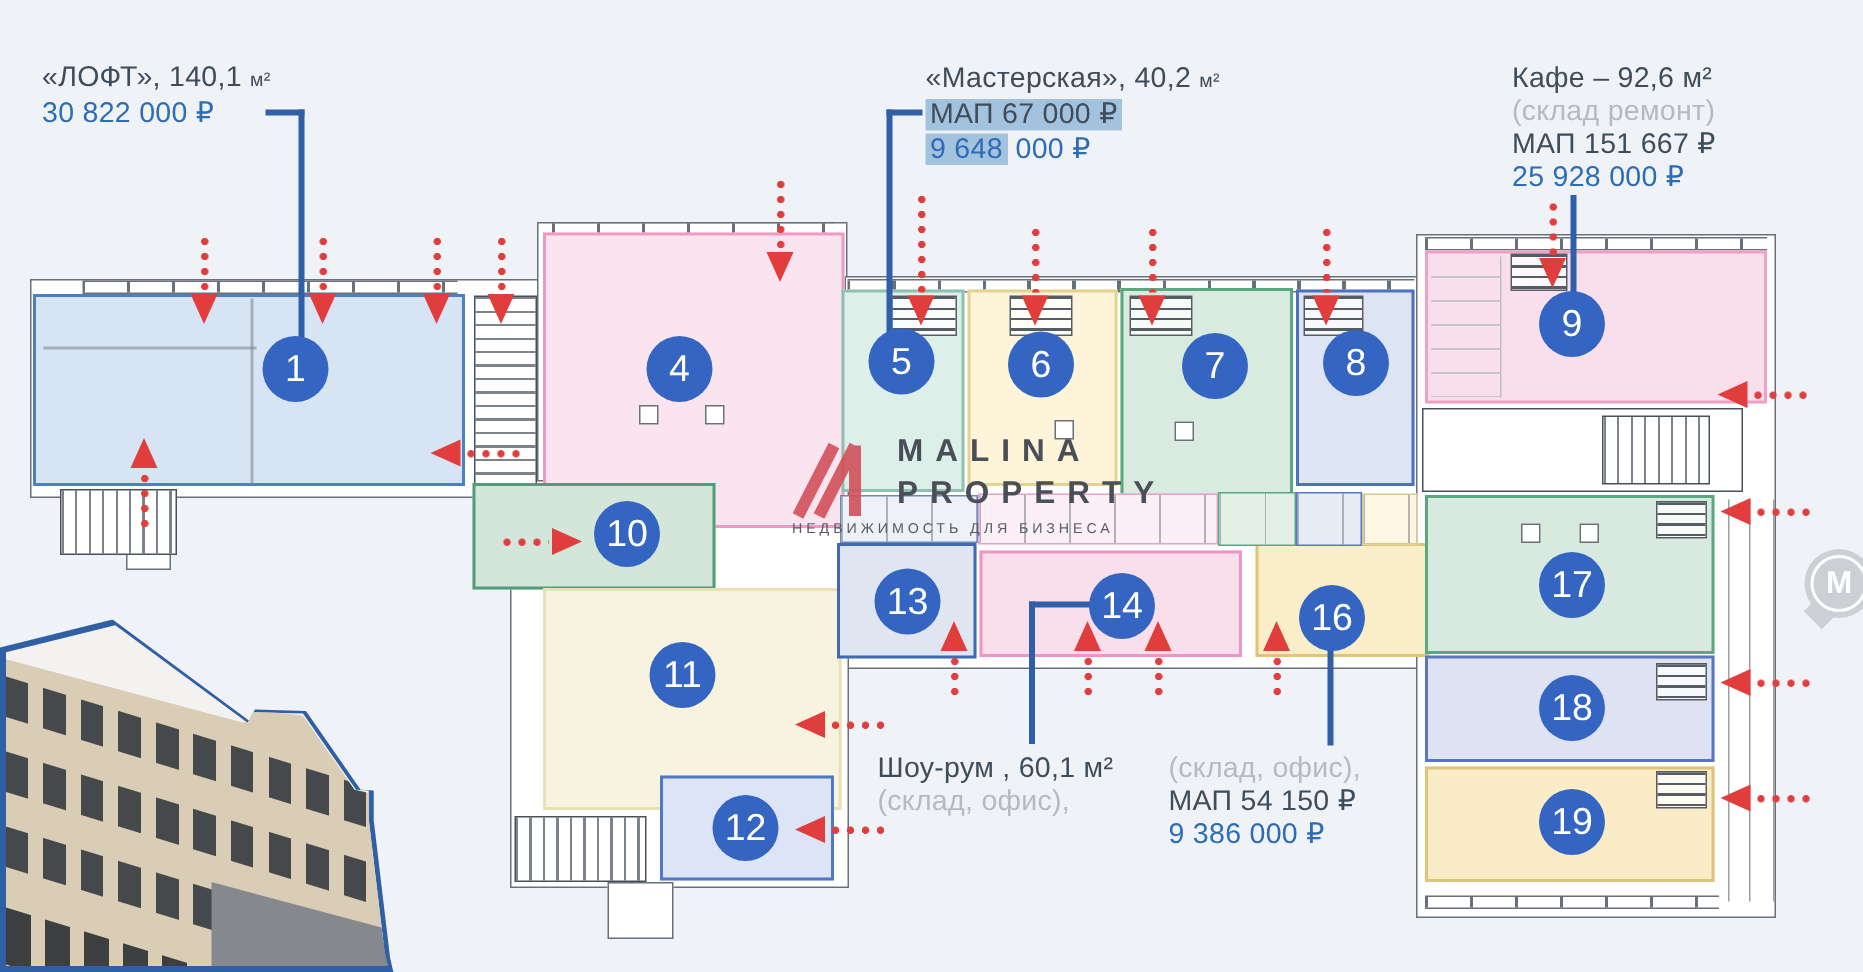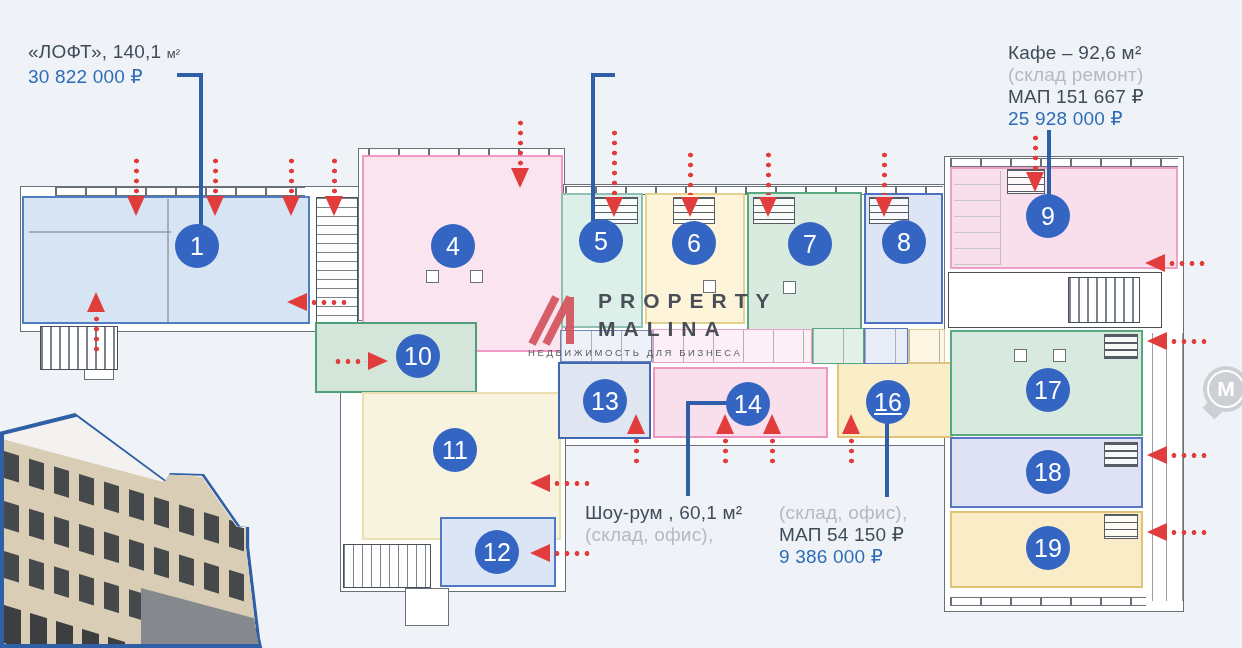--- a/index.html
+++ b/index.html
@@ -127,21 +127,21 @@
       <div class="badge" style="left: 396px; top: 334px;">10</div>
       <div class="unit" style="left: 362px; top: 392px; width: 199px; height: 148px; background-color: rgb(248, 243, 223); border-color: rgb(233, 225, 178);"></div>
       <div class="badge" style="left: 433px; top: 428px;">11</div>
       <div class="unit" style="left: 440px; top: 517px; width: 116px; height: 70px; background-color: rgb(219, 229, 246); border-color: rgb(77, 121, 197);"></div>
       <div class="badge" style="left: 475px; top: 530px;">12</div>
       <div class="unit" style="left: 558px; top: 362px; width: 93px; height: 77px; background-color: rgb(223, 230, 242); border-color: rgb(65, 105, 177);"></div>
       <div class="badge" style="left: 583px; top: 379px;">13</div>
       <div class="unit" style="left: 653px; top: 367px; width: 175px; height: 71px; background-color: rgb(249, 223, 235); border-color: rgb(238, 149, 193);"></div>
       <div class="badge" style="left: 726px; top: 382px;">14</div>
       <div class="unit" style="left: 837px; top: 362px; width: 116px; height: 76px; background-color: rgb(250, 238, 201); border-color: rgb(223, 196, 120);"></div>
-      <div class="badge" style="left: 866px; top: 380px; text-decoration: underline;">16</div>
+      <div class="badge" style="left: 866px; top: 390px;">16</div>
       <div class="unit" style="left: 950px; top: 330px; width: 193px; height: 106px; background-color: rgb(216, 234, 223); border-color: rgb(89, 168, 128);"></div>
       <div class="badge" style="left: 1026px; top: 368px;">17</div>
       <div class="unit" style="left: 950px; top: 437px; width: 193px; height: 71px; background-color: rgb(222, 226, 242); border-color: rgb(87, 118, 196);"></div>
       <div class="badge" style="left: 1026px; top: 450px;">18</div>
       <div class="unit" style="left: 950px; top: 511px; width: 193px; height: 77px; background-color: rgb(249, 236, 198); border-color: rgb(223, 196, 120);"></div>
       <div class="badge" style="left: 1026px; top: 526px;">19</div>
       <div class="conn" style="left: 177px; top: 73px; width: 26px; height: 3.5px;"></div>
       <div class="conn" style="left: 199px; top: 73px; width: 3.5px; height: 154px;"></div>
       <div class="conn" style="left: 591px; top: 73px; width: 24px; height: 3.5px;"></div>
       <div class="conn" style="left: 591px; top: 73px; width: 3.5px; height: 150px;"></div>
@@ -220,20 +220,25 @@
   <div class="col" style="left:1053px;top:349px"></div>
   <div class="iline" style="left:167px;top:199px;width:1.5px;height:124px"></div>
   <div class="iline" style="left:29px;top:231px;width:142px;height:1.5px"></div>
   <div class="fixtures" style="left:954px;top:171px;width:46px;height:94px"></div>
 
   <div class="ann" style="left:28px;top:40px">
     <div><span>«ЛОФТ»,  140,1</span> <span class="m2">м²</span></div>
     <div class="blue">30 822 000 ₽</div>
   </div>
 
+  <div class="ann" style="left:617px;top:41px">
+    <div><span>«Мастерская», 40,2</span> <span class="m2">м²</span></div>
+    <div><span class="hl">МАП 67 000 ₽</span></div>
+    <div class="blue"><span class="hl">9 648</span><span> 000 ₽</span></div>
+  </div>
 
   <div class="ann" style="left:1008px;top:42px;line-height:22px">
     <div>Кафе – 92,6  м²</div>
     <div class="gray">(склад ремонт)</div>
     <div>МАП 151 667 ₽</div>
     <div class="blue">25 928 000 ₽</div>
   </div>
 
   <div class="ann" style="left:585px;top:502px;line-height:22px">
     <div>Шоу-рум , 60,1 м²</div>
@@ -245,22 +250,22 @@
     <div>МАП 54 150 ₽</div>
     <div class="blue">9 386 000 ₽</div>
   </div>
 
   <svg class="wm-icon" width="60" height="58" viewBox="0 0 60 58">
     <path d="M6 56 L30 9" stroke="#d2505a" stroke-width="8" fill="none"></path>
     <path d="M20 56 L44 9" stroke="#d2505a" stroke-width="8" fill="none"></path>
     <path d="M44 9 L44 56" stroke="#d2505a" stroke-width="8" fill="none"></path>
   </svg>
   <div class="wm-text">
+    <div>MALINA</div>
     <div>PROPERTY</div>
-    <div>MALINA</div>
   </div>
   <div class="wm-tag">НЕДВИЖИМОСТЬ ДЛЯ БИЗНЕСА</div>
 
   <div class="photo">
     <div class="photo-in">
       <div class="facade">
         <div class="wrow" style="top:42px"></div>
         <div class="wrow" style="top:92px"></div>
         <div class="wrow" style="top:142px"></div>
         <div class="wrow ground" style="top:196px"></div>

